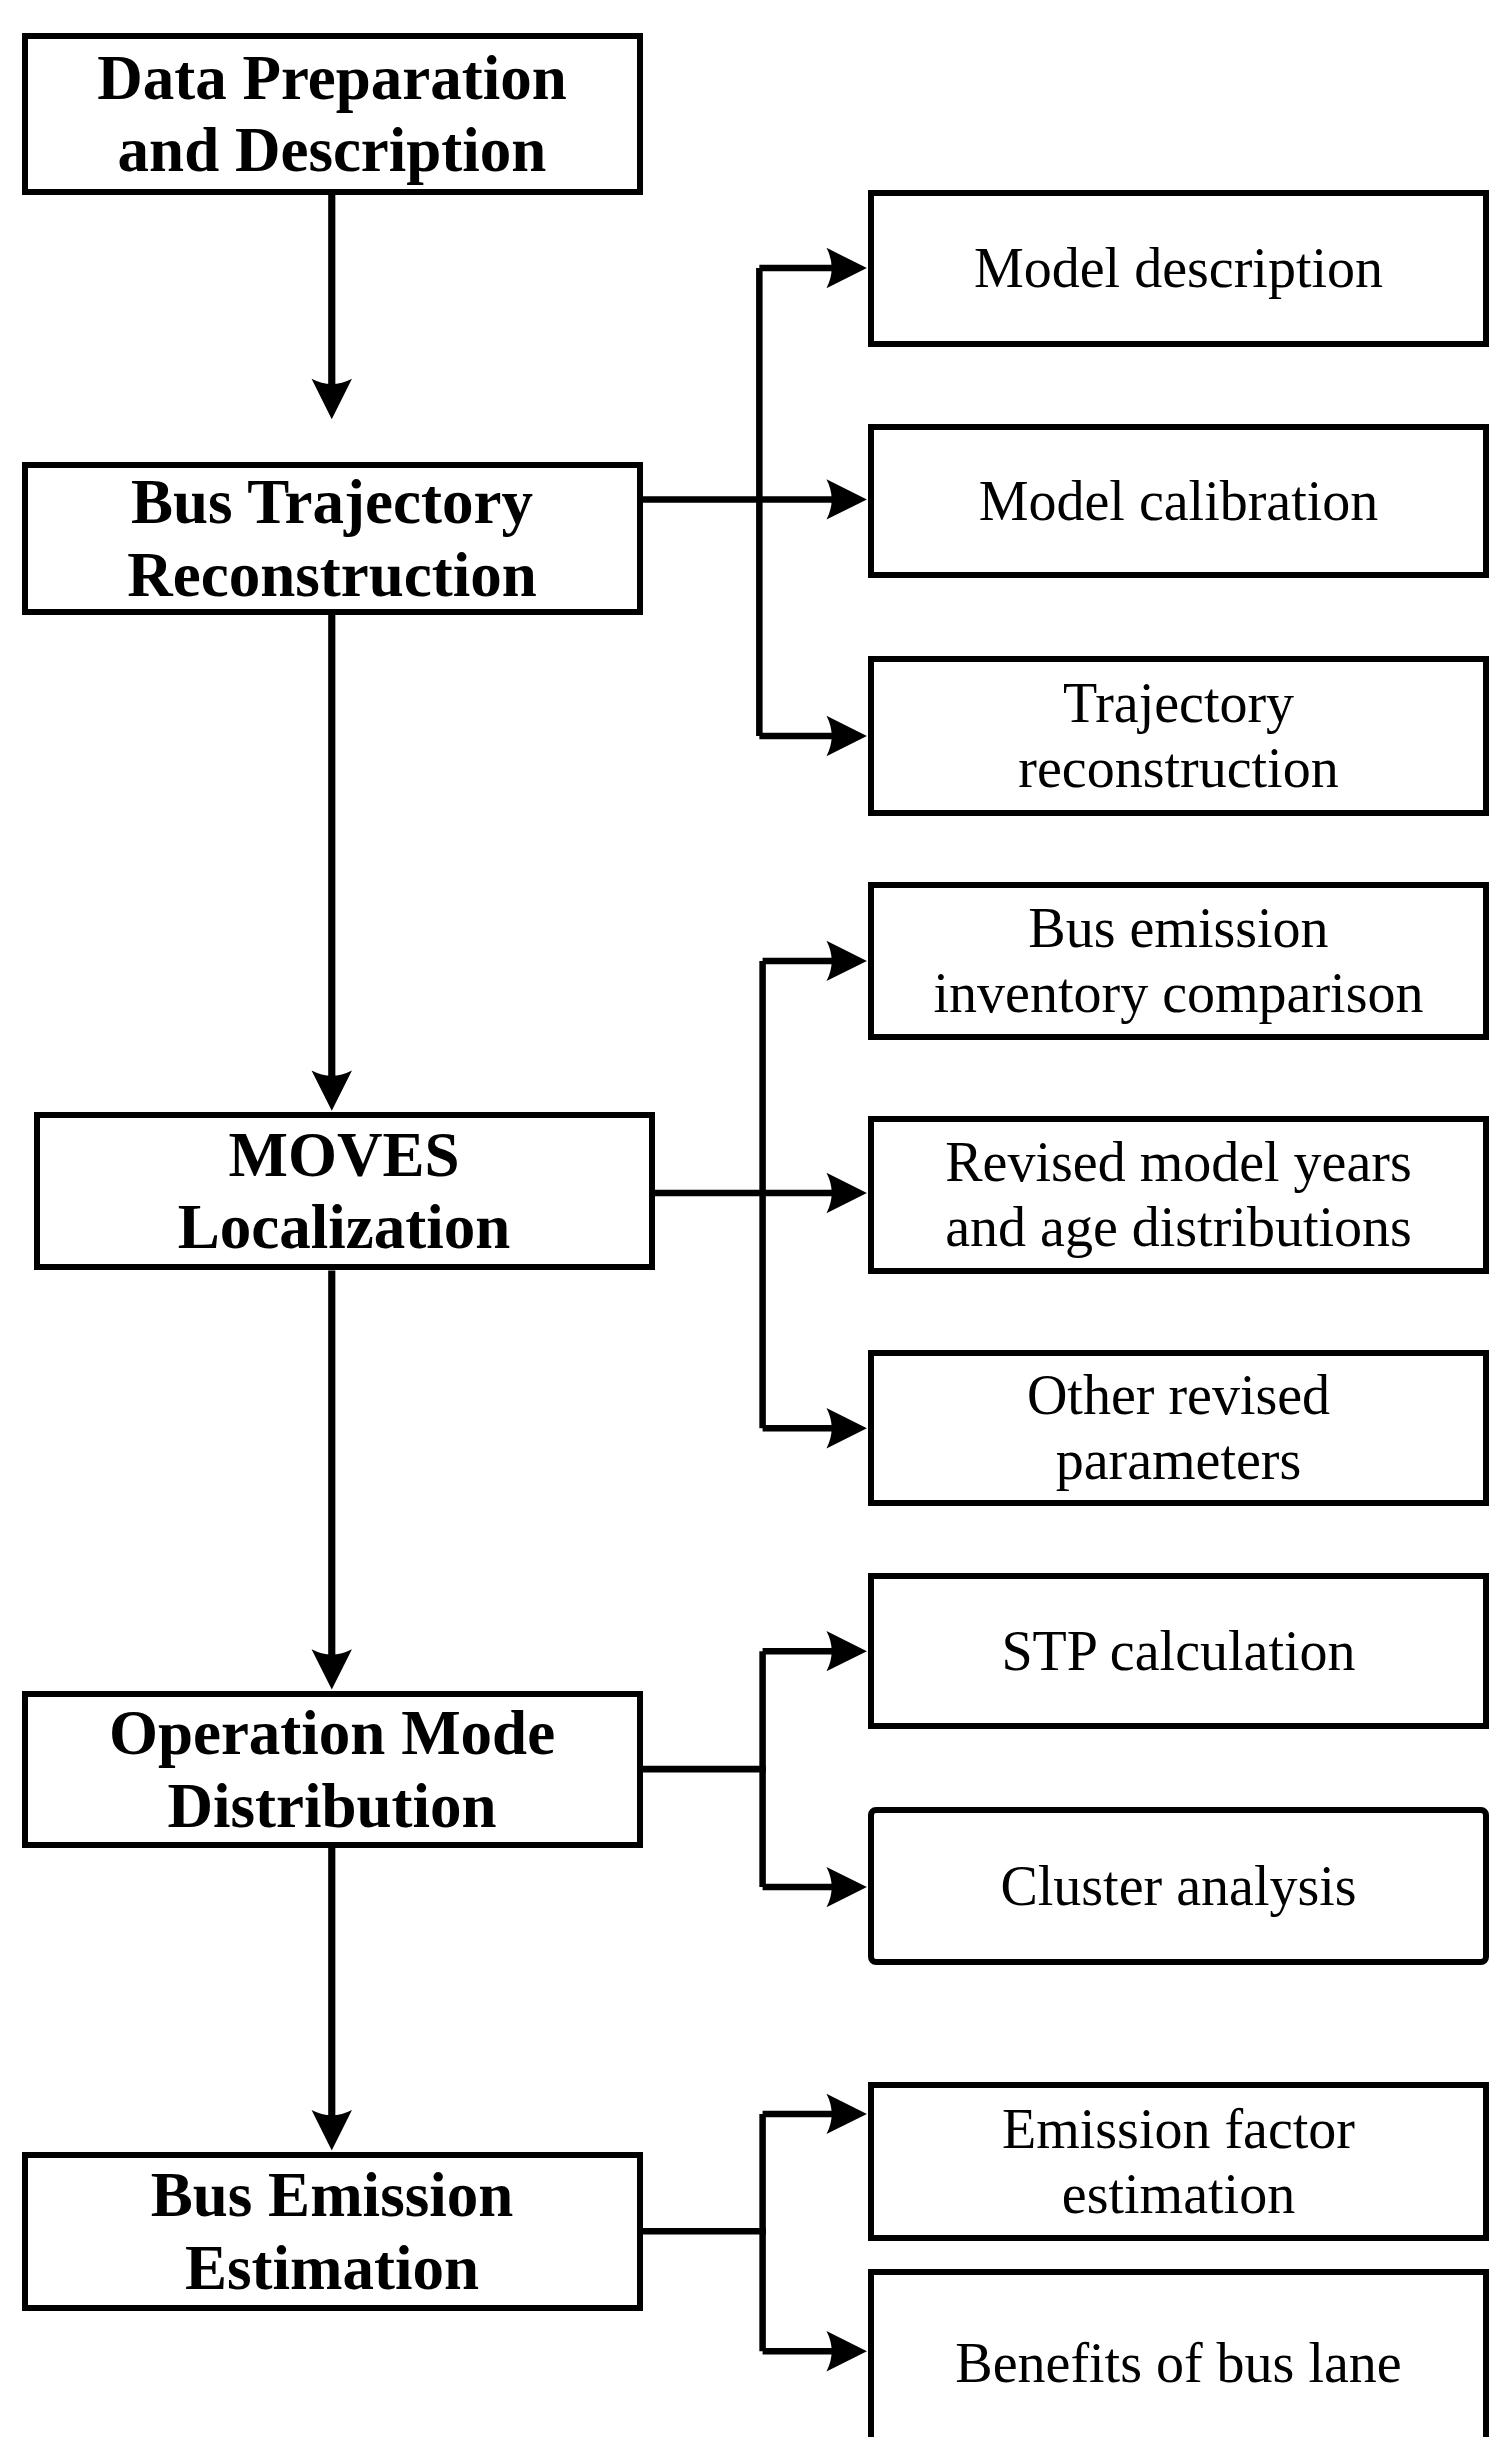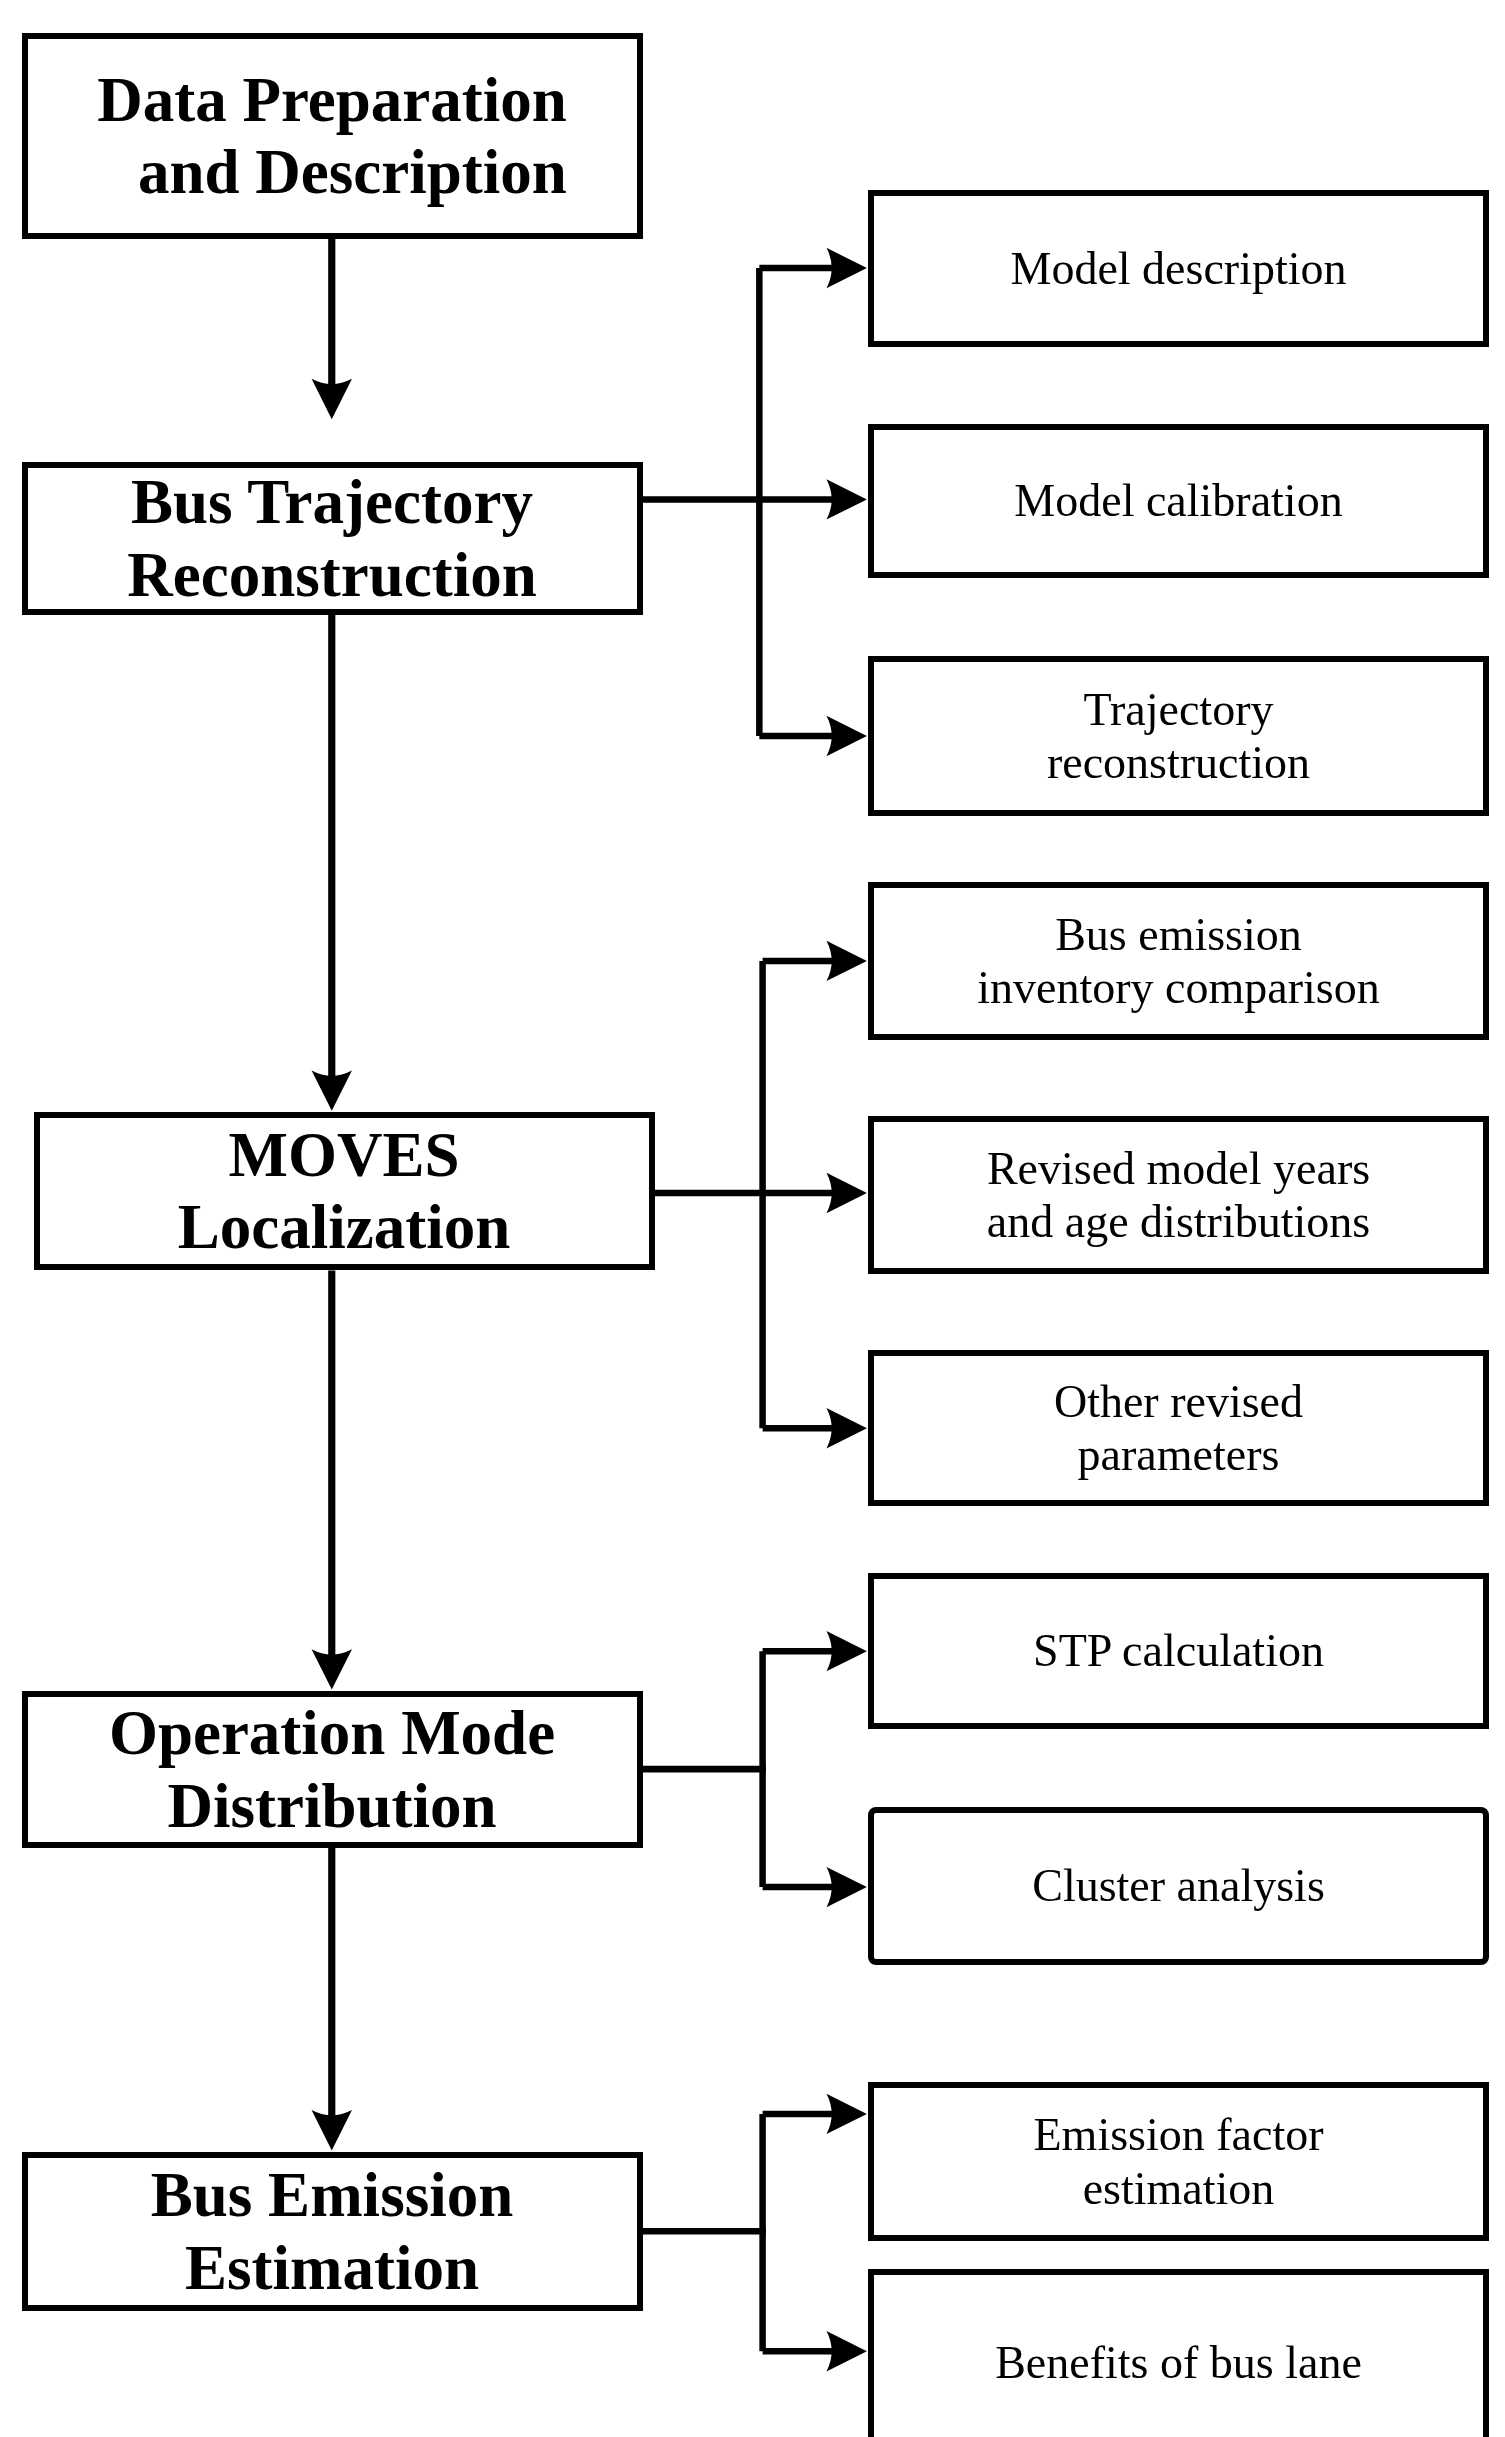--- a/index.html
+++ b/index.html
@@ -29,26 +29,26 @@
     text-align: center;
     white-space: pre-line;
   }
   .node-main {
     font-weight: 700;
     font-size: 63px;
     line-height: 1.15;
   }
   .node-sub {
     font-weight: 400;
-    font-size: 46px;
+    font-size: 56px;
     line-height: 1.16;
   }
   
   .l { left: 21.5px; width: 621px; }
-  #n-l1 { top: 33px;   height: 206px; text-align: right; }
+  #n-l1 { top: 33px;   height: 162px; }
   #n-l2 { top: 420px;  height: 153px; margin-top: 42px; }
   #n-l3 { top: 1112px; height: 158px; margin-left: 12px; }
   #n-l4 { top: 1691px; height: 157px; }
   #n-l5 { top: 2152px; height: 159px; }
   
   .r { left: 868px; width: 621px; }
   #n-r1  { top: 190px;  height: 157px; }
   #n-r2  { top: 424px;  height: 154px; justify-content: center; }
   #n-r3  { top: 656px; height: 160px; }
   #n-r4  { top: 882px; height: 158px; }

